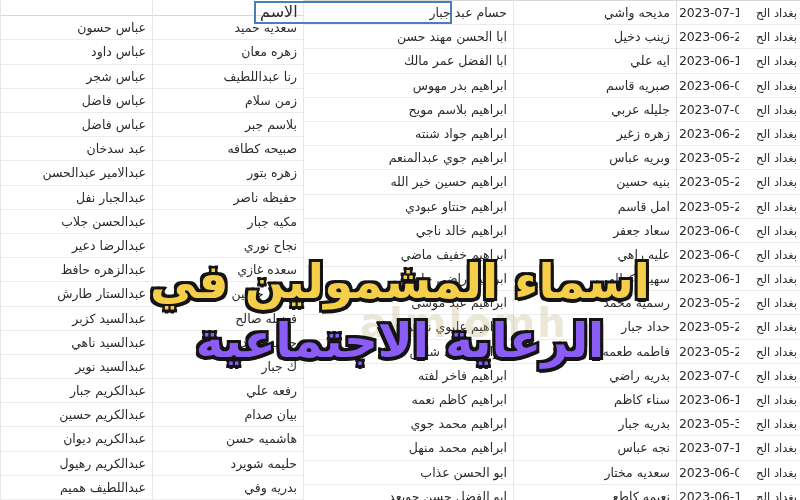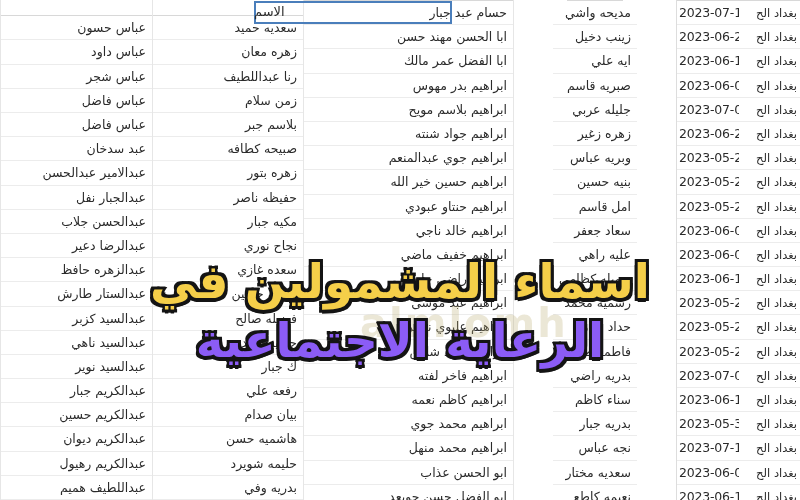--- a/index.html
+++ b/index.html
@@ -21,21 +21,21 @@
   .col{
     display:flex;
     flex-direction:column;
     box-sizing:border-box;
     border-left:1px solid #e6e6e6;
     overflow:hidden;
   }
   .col.c-name-a{width:152px;}
   .col.c-name-b{width:151px;}
   .col.c-name-main{width:210px;}
-  .col.c-mother{width:163px;align-items:center;}
+  .col.c-mother{width:163px;}
   .col.c-date{width:63px;border-left:1px solid #dddddd;}
   .col.c-dept{width:61px;border-left:none;}
 
   .cell{
     height:24.2px;
     line-height:24.2px;
     box-sizing:border-box;
     border-bottom:1px solid #ececec;
     padding:0 6px;
     font-size:12.5px;
@@ -73,23 +73,24 @@
     box-sizing:border-box;
     background:transparent;
     pointer-events:none;
   }
   #sel-label{
     position:absolute;
     left:254px;top:1px;
     width:198px;height:23px;
     line-height:21px;
     box-sizing:border-box;
+    padding-left:6px;
     text-align:left;
     direction:rtl;
-    font-size:13px;
+    font-size:16px;
     color:#2b2b2b;
   }
 
   
   #overlay{
     position:absolute;
     left:0;right:0;
     top:252px;
     text-align:center;
     direction:rtl;

